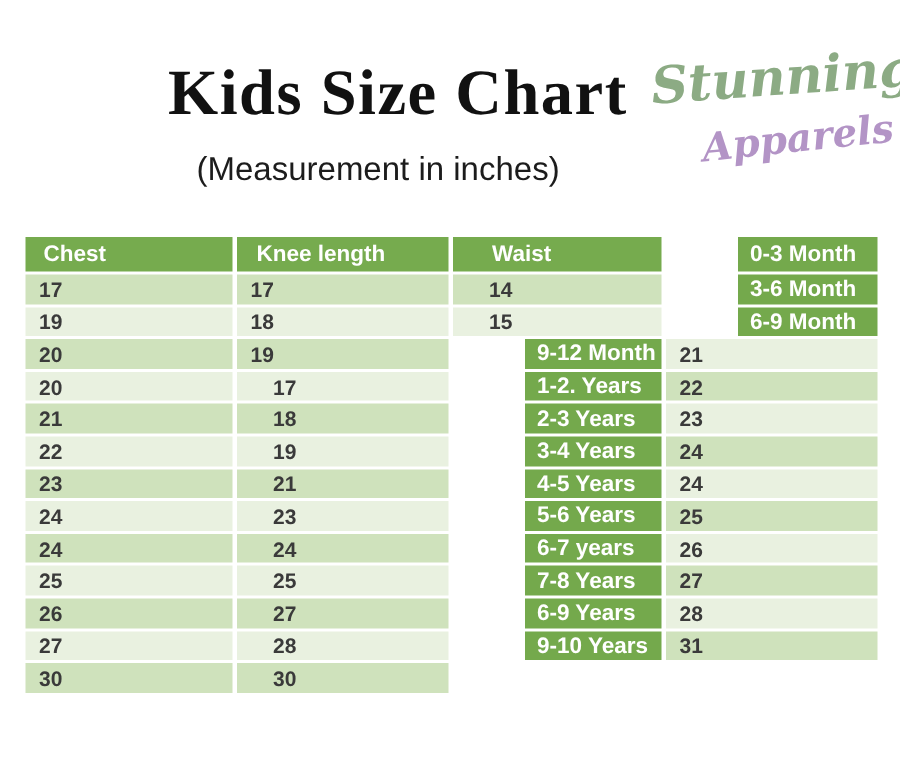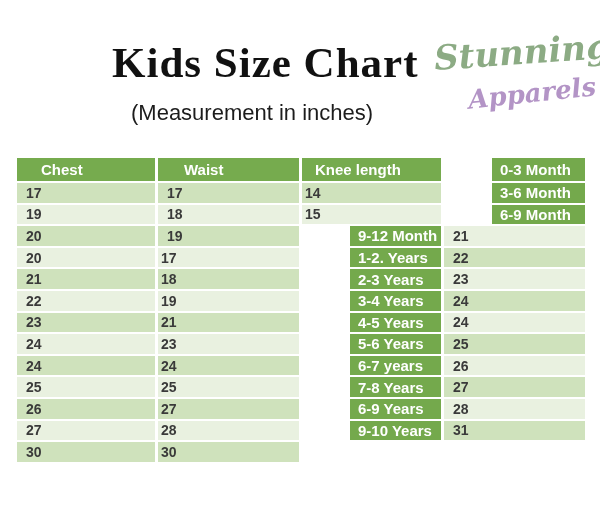--- a/index.html
+++ b/index.html
@@ -101,46 +101,46 @@
   .data-cell {
     font-weight: bold;
     font-size: 14px;
     color: var(--cell-text);
   }
   .data-cell.odd  { background: var(--row-odd-bg); }
   .data-cell.even { background: var(--row-even-bg); }
 
   
   .th.col-0        { padding-left: 8px; }
-  .th.col-1        { padding-left: 24px; }
+  .th.col-1        { padding-left: 12px; }
   .th.col-2        { padding-left: 26px; }
   .th.col-3        { padding-left: 13px; }
   .size-cell.col-0 { padding-left: 8px; margin-left: 48px; }
   .data-cell.col-1 { padding-left: 9px; }
   .data-cell.col-2 { padding-left: 9px; }
-  .data-cell.col-3 { padding-left: 3px; }
+  .data-cell.col-3 { padding-left: 24px; }
 </style>
 </head>
 <body>
 
 <div class="page">
 
   <div class="title">Kids Size Chart</div>
 
   <div class="logo">
     <div class="logo-line1" style="color: rgb(140, 171, 132);">Stunning</div>
     <div class="logo-line2" style="color: rgb(179, 148, 198);">Apparels</div>
   </div>
 
   <div class="subtitle">(Measurement in inches)</div>
 
   <div class="size-table" style="--header-bg: #76ab4e; --size-col-bg: #74a94c; --row-odd-bg: #cfe2bc; --row-even-bg: #e9f1e0; --header-text: #ffffff; --cell-text: #3a3a3a;">
       <div class="cell th col-1">Chest</div>
+      <div class="cell th col-3">Knee length</div>
       <div class="cell th col-2">Waist</div>
-      <div class="cell th col-3">Knee length</div>
       <div class="cell size-cell col-0">0-3 Month</div>
       <div class="cell data-cell col-1 odd">17</div>
       <div class="cell data-cell col-2 odd">17</div>
       <div class="cell data-cell col-3 odd">14</div>
       <div class="cell size-cell col-0">3-6 Month</div>
       <div class="cell data-cell col-1 even">19</div>
       <div class="cell data-cell col-2 even">18</div>
       <div class="cell data-cell col-3 even">15</div>
       <div class="cell size-cell col-0">6-9 Month</div>
       <div class="cell data-cell col-1 odd">20</div>

